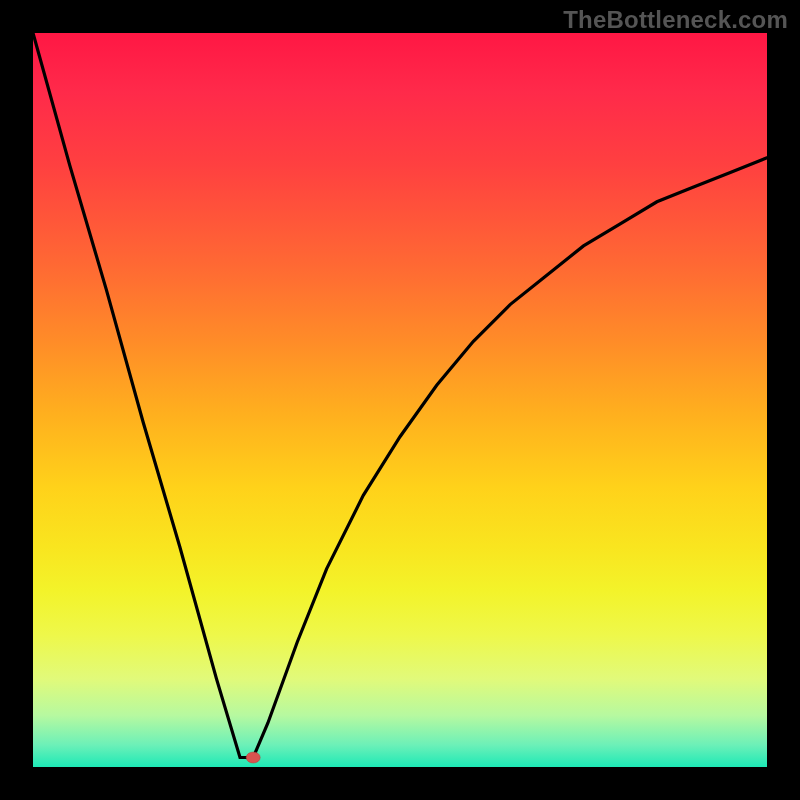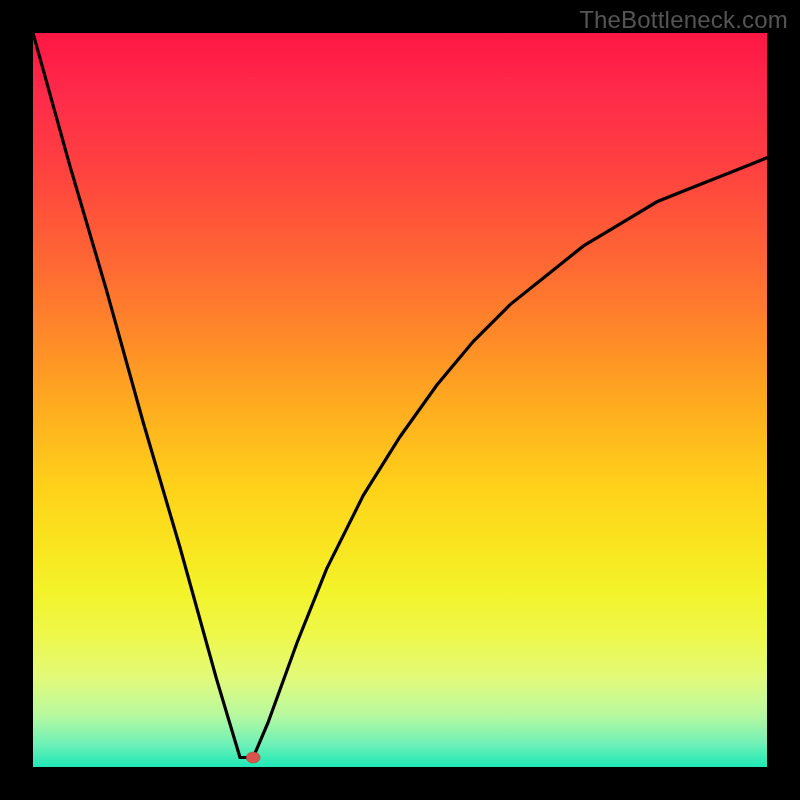--- a/index.html
+++ b/index.html
@@ -42,21 +42,21 @@
       #6cf0b8 97%,
       #1de9b6 100%
     );
   }
   .watermark {
     position: absolute;
     top: 6px;
     right: 12px;
     color: #555;
     font-size: 24px;
-    font-weight: 400;
+    font-weight: 700;
     letter-spacing: 0.2px;
   }
   svg.curve {
     position: absolute;
     left: 0;
     top: 0;
     width: 734px;
     height: 734px;
   }
 </style>

